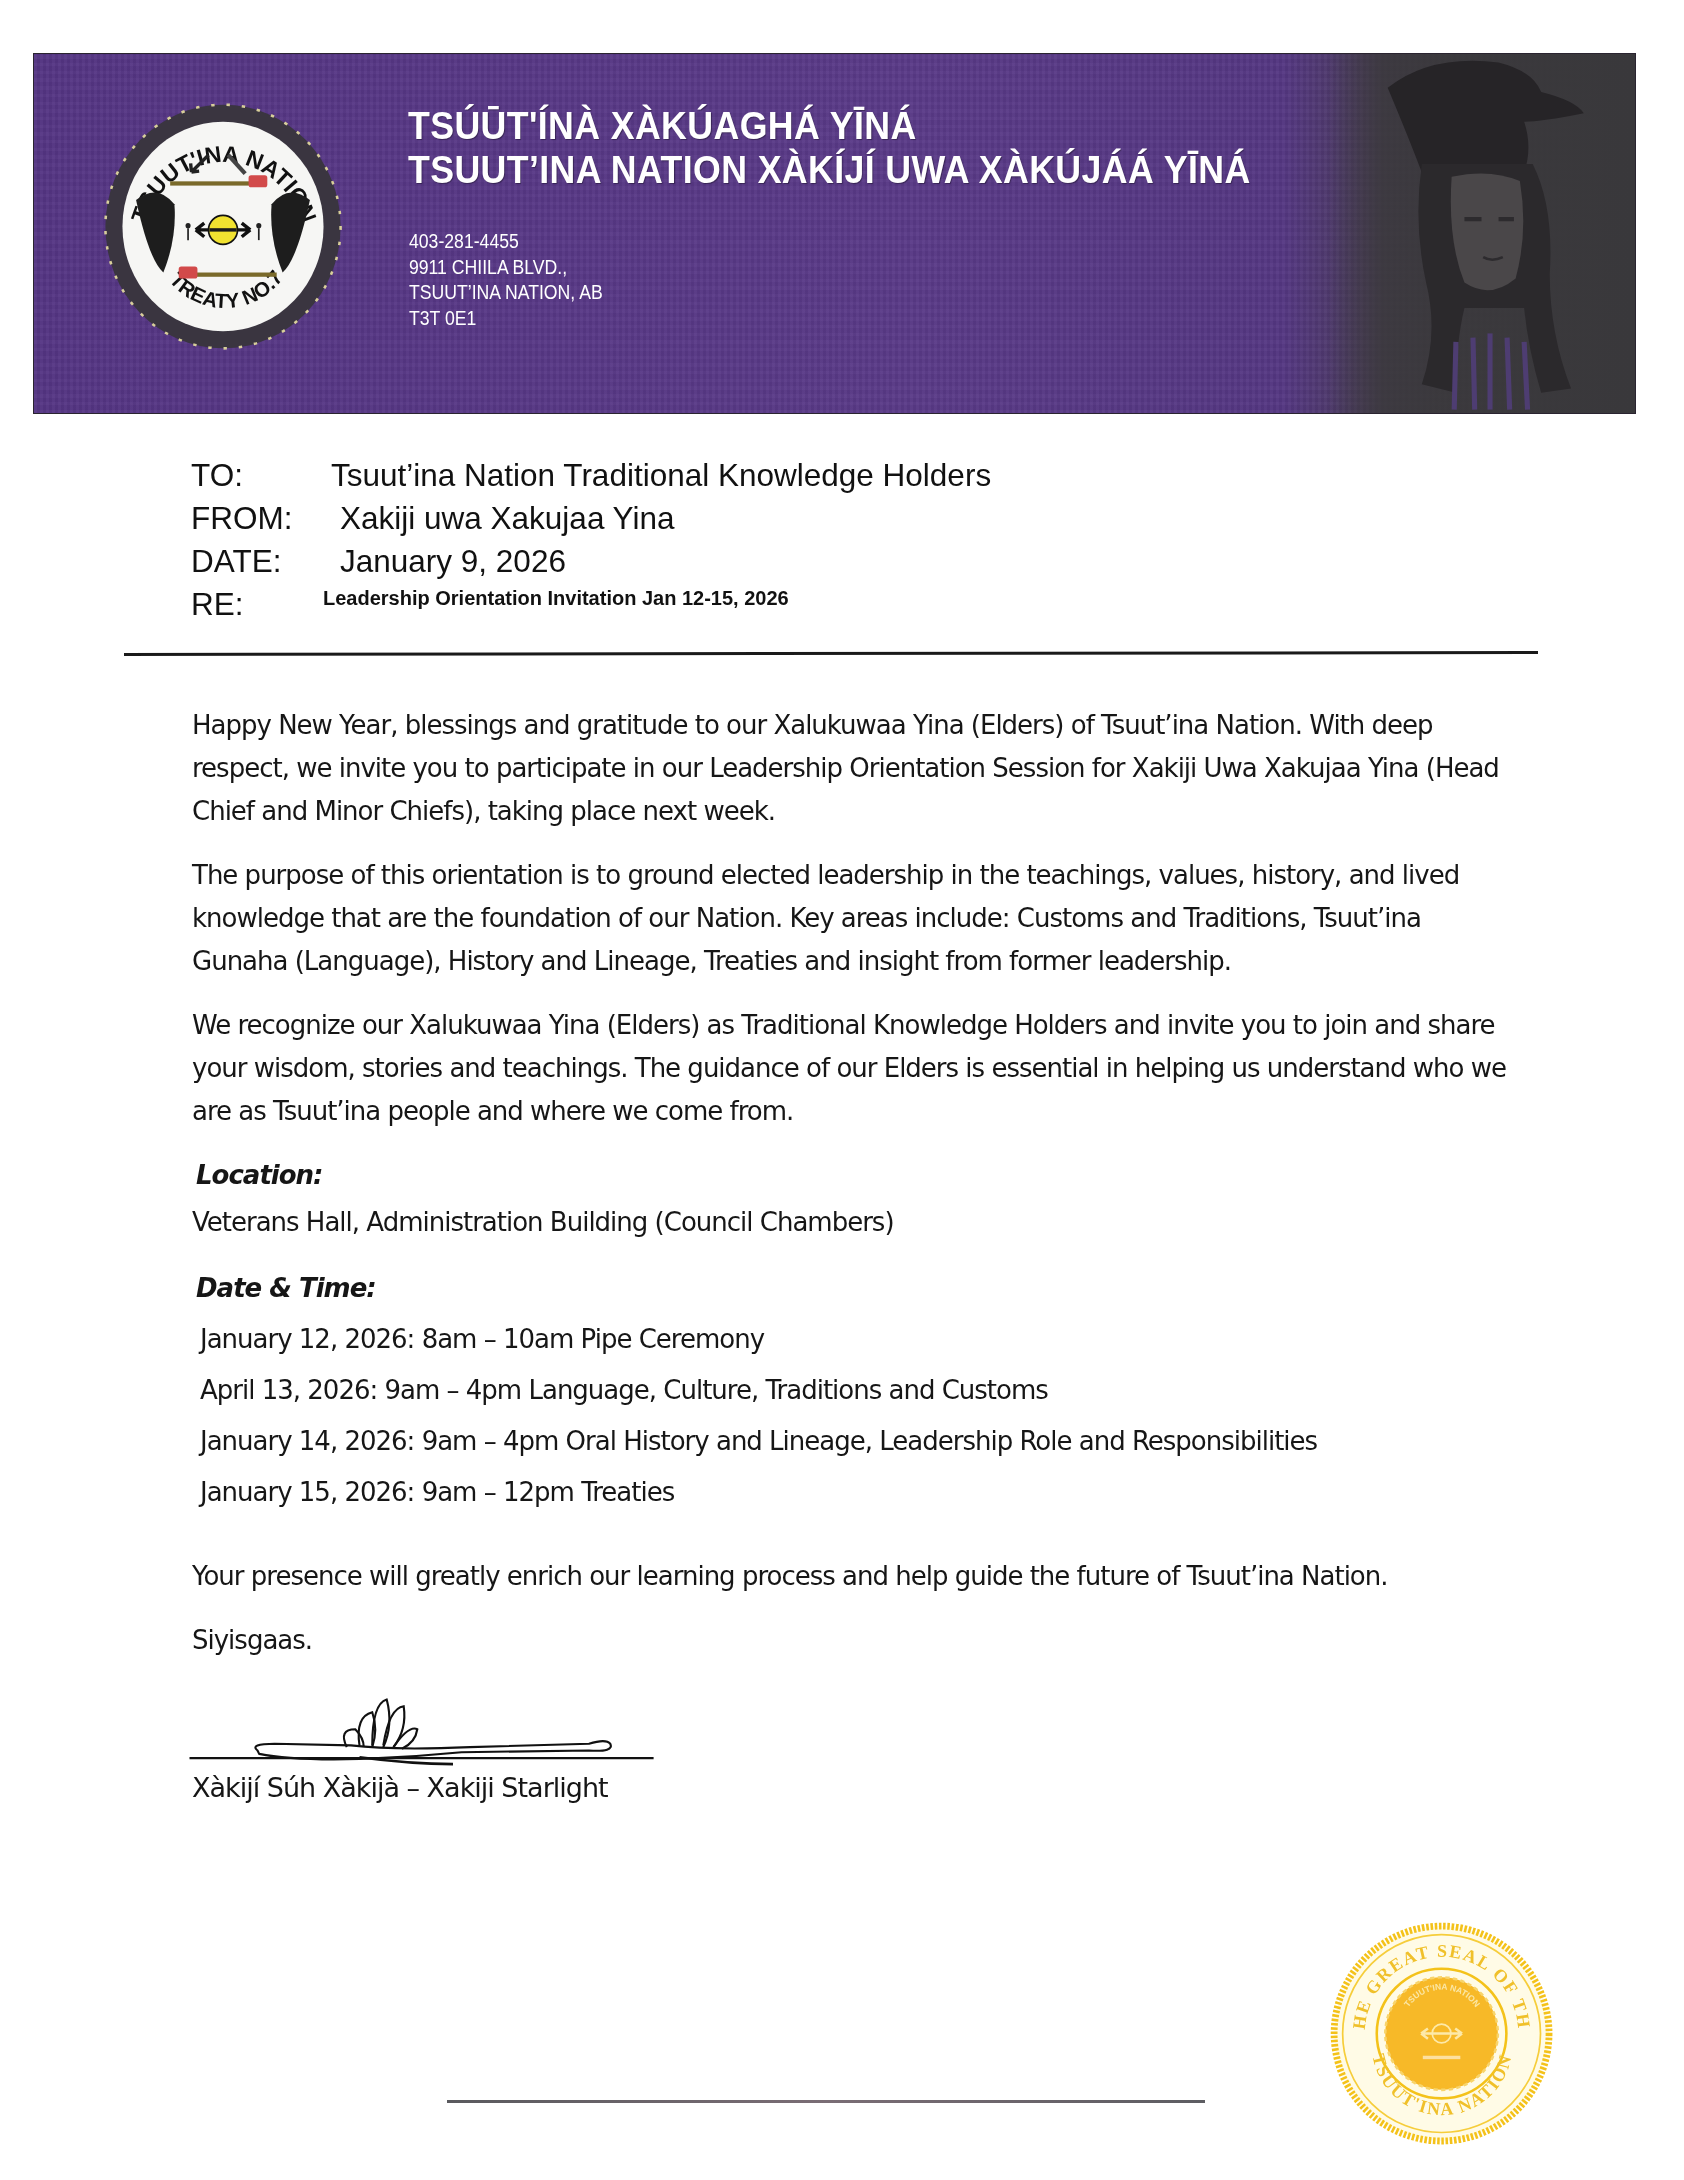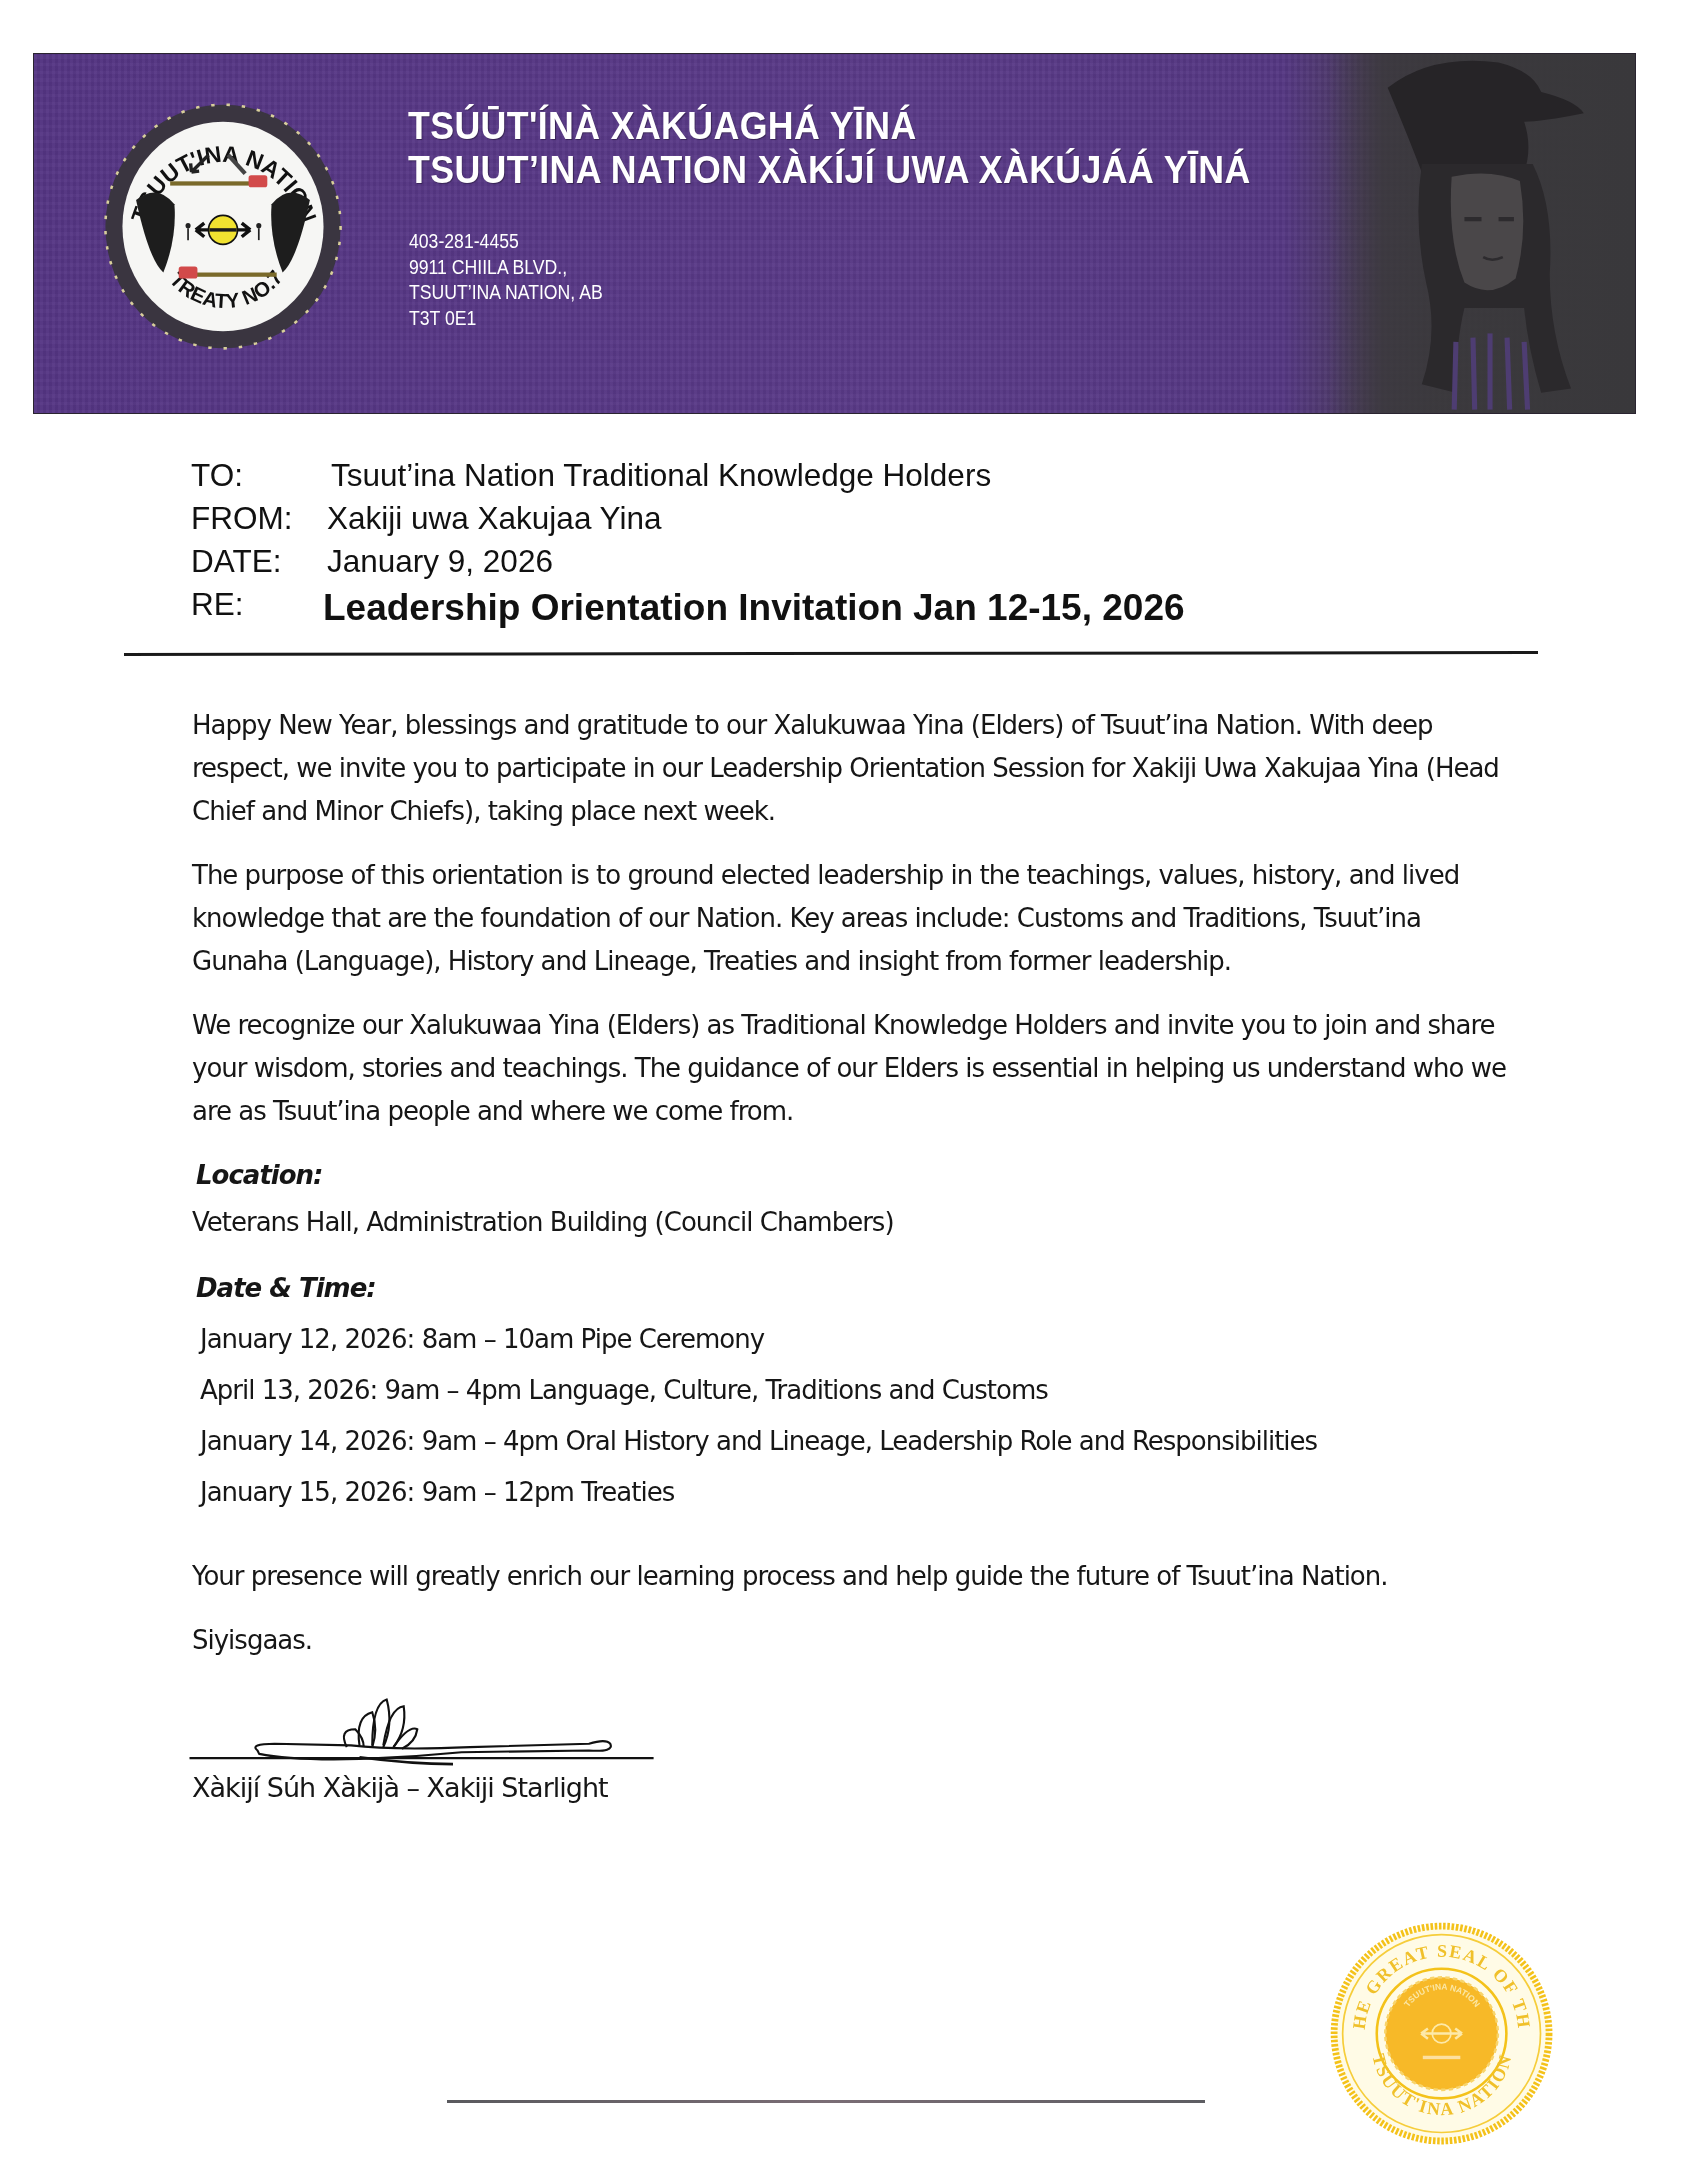--- a/index.html
+++ b/index.html
@@ -21,23 +21,23 @@
   .title-1 { top: 51px; }
   .title-2 { top: 95px; }
   .contact { position: absolute; left: 375px; top: 175px; color: #fff; font-size: 19.6px; line-height: 25.6px;
             transform: scaleX(0.9); transform-origin: left; }
   .contact div { white-space: nowrap; }
 
   
   .memo { position: absolute; left: 191px; top: 457px; font-size: 31.5px; }
   .memo-row { position: relative; height: 43px; white-space: nowrap; }
   .memo-label { position: absolute; left: 0; font-weight: normal; }
-  .memo-value { position: absolute; left: 136px; }
+  .memo-value { position: absolute; left: 149px; }
   .memo-row.to .memo-value { left: 140px; }
-  .memo-row.re .memo-value { left: 132px; font-weight: bold; font-size: 37px; top: 0.9px; }
+  .memo-row.re .memo-value { left: 132px; font-weight: bold; font-size: 20px; top: 0.9px; }
   .rule { position: absolute; left: 124px; top: 652px; width: 1414px; height: 2.6px; background: #1a1a1a;
           transform: rotate(-0.08deg); }
 
   
   .body { position: absolute; left: 192px; top: 704px; width: 1329px; font-size: 26px; line-height: 43px;
           font-family: "DejaVu Sans", sans-serif; letter-spacing: -1px; color: #161616; }
   .body p { margin: 0 0 21px 0; }
   .section-label { font-weight: bold; margin: 4px; font-style: italic; }
   .loc-value { margin: 0 0 23px 0; }
   .sched-line { margin: 8px; }

